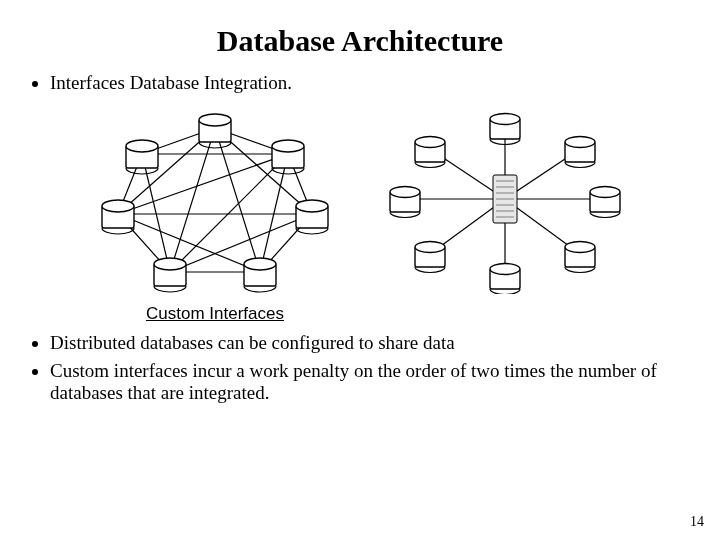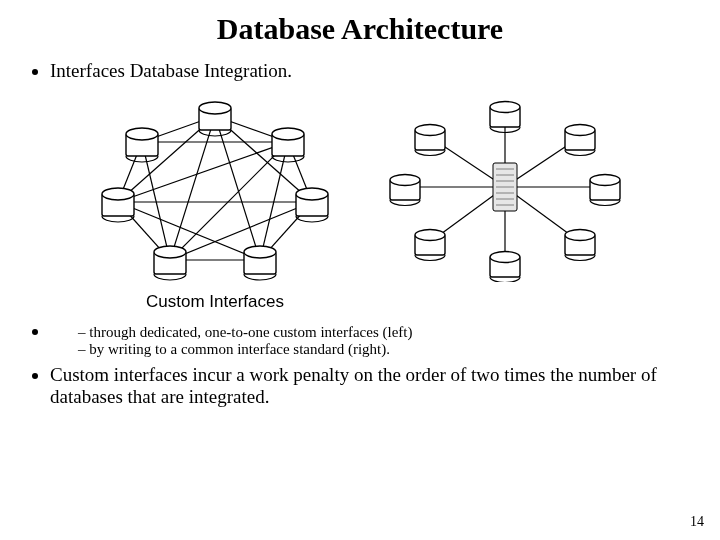--- a/index.html
+++ b/index.html
@@ -7,21 +7,21 @@
     padding: 0;
     width: 720px;
     height: 540px;
     font-family: "Times New Roman", serif;
     background: #fff;
     color: #000;
     position: relative;
     box-sizing: border-box;
   }
   .slide {
-    padding: 8px 28px 0 28px;
+    padding: 20px 28px 0 28px;
   }
   .title {
     text-align: center;
     font-size: 30px;
     font-weight: bold;
     margin: 4px 0 14px 0;
   }
   ul.lvl1 {
     margin: 0;
     padding-left: 22px;
@@ -40,20 +40,21 @@
     content: "– ";
   }
   .figrow {
     display: flex;
     justify-content: center;
     gap: 40px;
     margin: 10px 0 8px 0;
   }
   .fig {
     text-align: center;
+    text-decoration: underline;
   }
   .caption {
     font-family: Arial, Helvetica, sans-serif;
     font-size: 17px;
     margin-top: 6px;
   }
   .pagenum {
     position: absolute;
     right: 16px;
     bottom: 10px;
@@ -210,22 +211,19 @@
             <ellipse class="cyl-top" cx="0" cy="-7" rx="15" ry="5.5"></ellipse>
             <path class="link" d="M -15 13 A 15 5.5 0 0 0 15 13"></path>
           </g>
         </g>
       </svg>
     </div>
   </div>
 
   <ul class="lvl1">
     <li>
-      <ul class="lvl2">
-        <li>through dedicated, one-to-one custom interfaces (left)</li>
-        <li>by writing to a common interface standard (right).</li>
-      </ul>
+      <span>Distributed databases can be configured to share data</span>
     </li>
     <li>Custom interfaces incur a work penalty on the order of two times the number of databases that are integrated.</li>
   </ul>
 </div>
 
 <div class="pagenum">14</div>
 
 </body></html>

